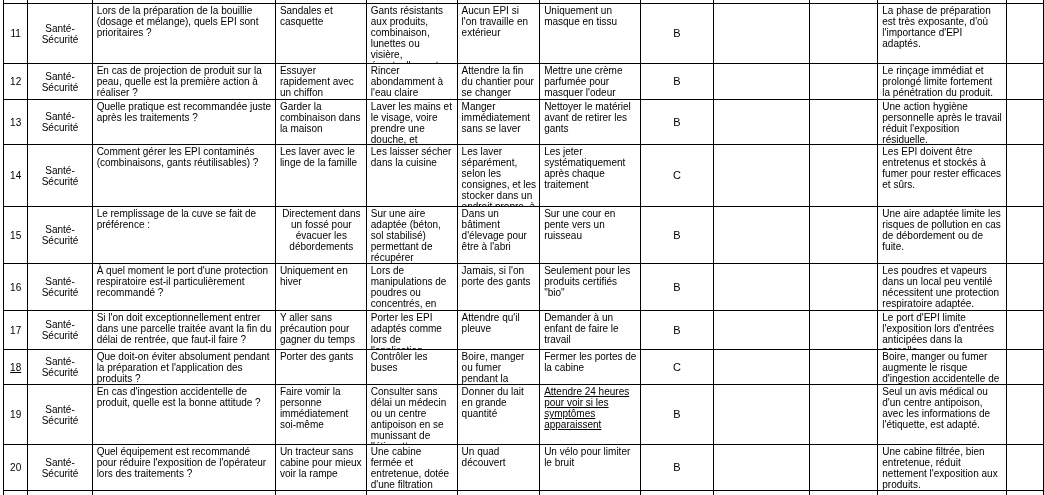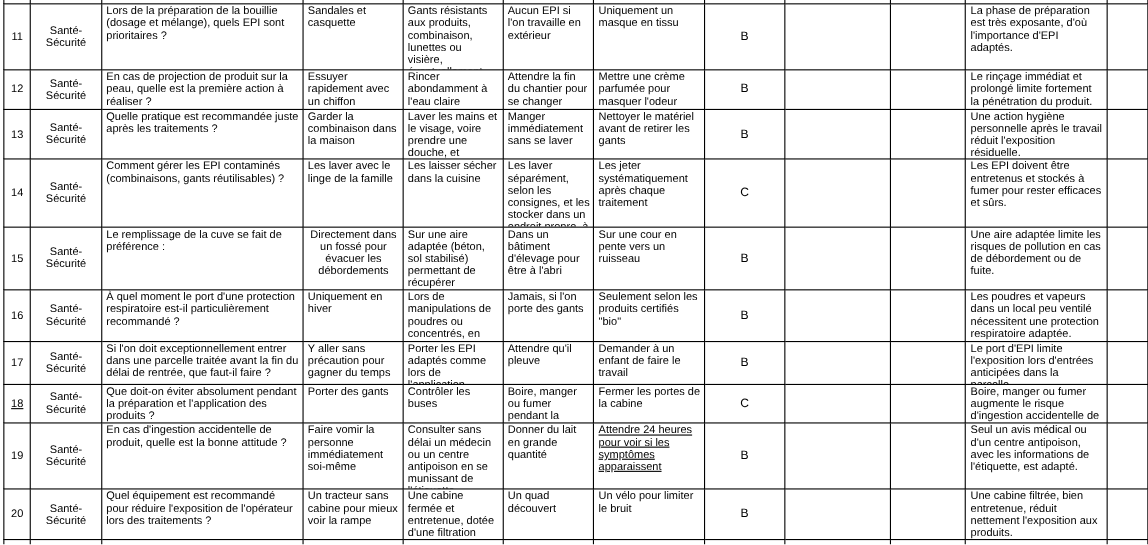--- a/index.html
+++ b/index.html
@@ -239,21 +239,21 @@
       <td>
             <div class="cb" style="height: 46px;">Uniquement en hiver</div>
           </td>
       <td>
             <div class="cb" style="height: 46px;">Lors de manipulations de poudres ou concentrés, en local</div>
           </td>
       <td>
             <div class="cb" style="height: 46px;">Jamais, si l'on porte des gants</div>
           </td>
       <td>
-            <div class="cb" style="height: 46px;">Seulement selon les produits certifiés "bio"</div>
+            <div class="cb" style="height: 46px;">Seulement pour les produits certifiés "bio"</div>
           </td>
       <td>
             <div class="cb ctr ans" style="height: 46px;">B</div>
           </td>
       <td></td>
       <td></td>
       <td>
             <div class="cb" style="height: 46px;">Les poudres et vapeurs dans un local peu ventilé nécessitent une protection respiratoire adaptée.</div>
           </td>
       <td></td>

